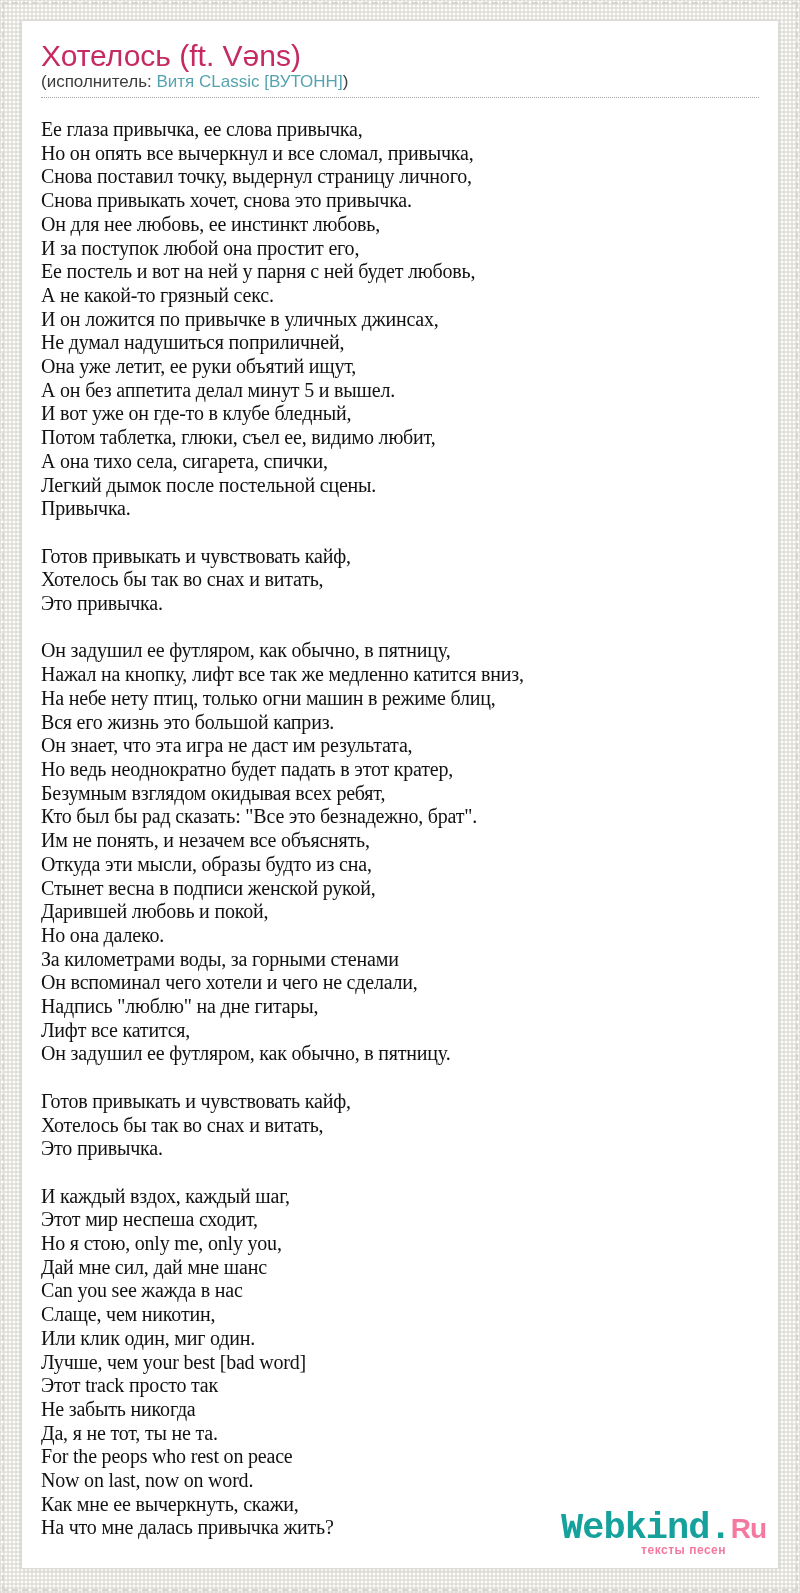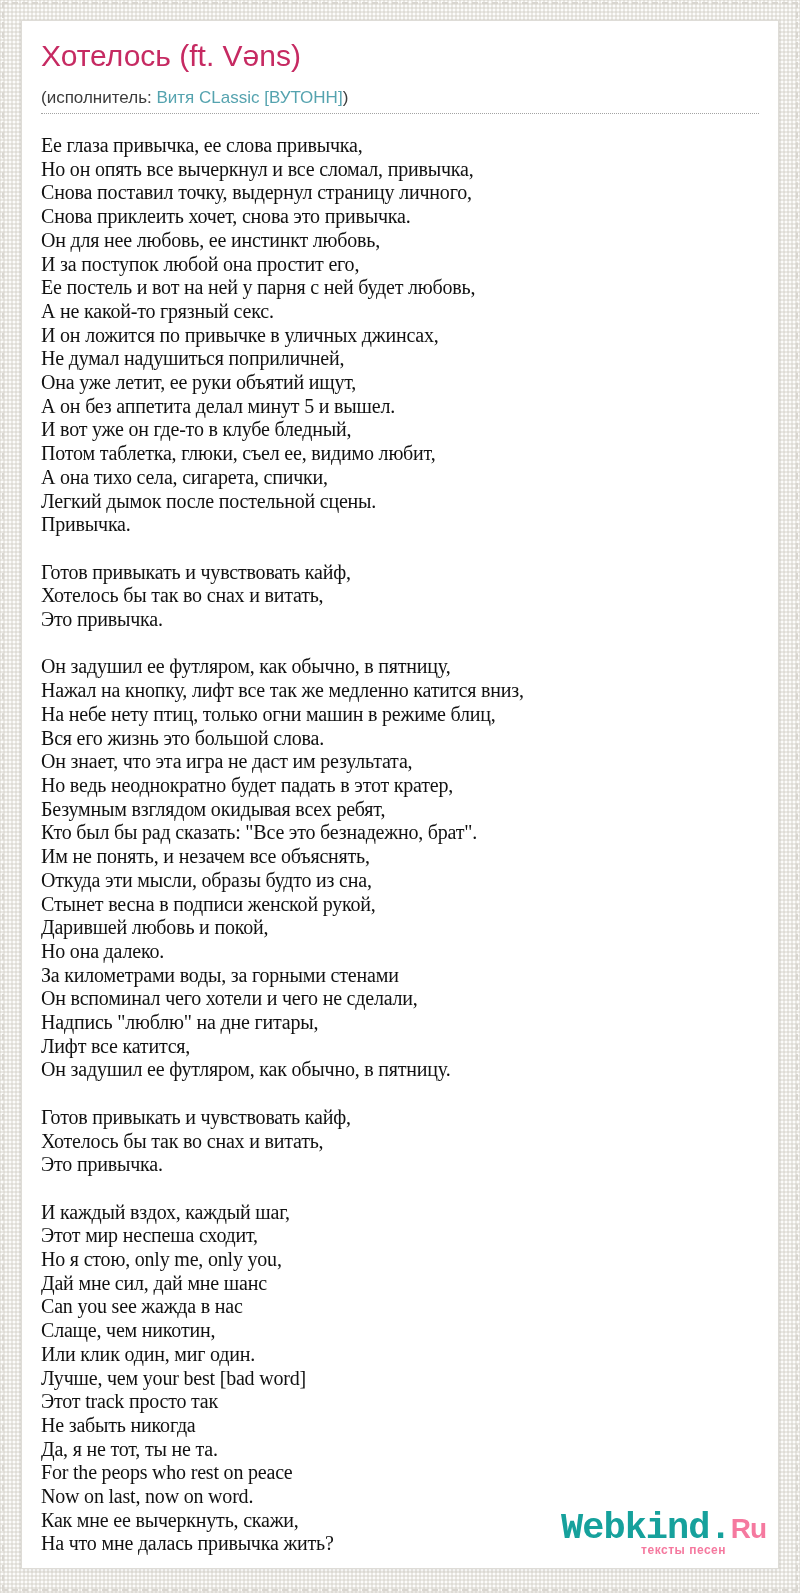--- a/index.html
+++ b/index.html
@@ -39,21 +39,21 @@
   }
   .song-title {
     margin: 0;
     font-size: 30px;
     line-height: 31px;
     font-weight: 400;
     color: var(--title-pink, #c62a62);
     letter-spacing: 0;
   }
   .artist-line {
-    margin-top: 16px;
+    margin-top: 0;
     font-size: 17px;
     line-height: 21px;
     color: #3c3c3c;
     padding-bottom: 5px;
     border-bottom: 1px dotted #a3a3a3;
   }
   .artist-link {
     color: var(--artist-link-teal, #55a3af);
     text-decoration: none;
     cursor: pointer;
@@ -111,21 +111,21 @@
   <h1 class="song-title">Хотелось (ft. Vəns)</h1>
 
   <div class="artist-line">
     <span>(исполнитель: </span><a class="artist-link">Витя CLassic [ВУТОНН]</a><span>)</span>
   </div>
 
   <div class="lyrics">
       <div class="lyric-line">Ее глаза привычка, ее слова привычка,</div>
       <div class="lyric-line">Но он опять все вычеркнул и все сломал, привычка,</div>
       <div class="lyric-line">Снова поставил точку, выдернул страницу личного,</div>
-      <div class="lyric-line">Снова приклеить хочет, снова это привычка.</div>
+      <div class="lyric-line">Снова привыкать хочет, снова это привычка.</div>
       <div class="lyric-line">Он для нее любовь, ее инстинкт любовь,</div>
       <div class="lyric-line">И за поступок любой она простит его,</div>
       <div class="lyric-line">Ее постель и вот на ней у парня с ней будет любовь,</div>
       <div class="lyric-line">А не какой-то грязный секс.</div>
       <div class="lyric-line">И он ложится по привычке в уличных джинсах,</div>
       <div class="lyric-line">Не думал надушиться поприличней,</div>
       <div class="lyric-line">Она уже летит, ее руки объятий ищут,</div>
       <div class="lyric-line">А он без аппетита делал минут 5 и вышел.</div>
       <div class="lyric-line">И вот уже он где-то в клубе бледный,</div>
       <div class="lyric-line">Потом таблетка, глюки, съел ее, видимо любит,</div>
@@ -133,21 +133,21 @@
       <div class="lyric-line">Легкий дымок после постельной сцены.</div>
       <div class="lyric-line">Привычка.</div>
       <div class="lyric-line">&nbsp;</div>
       <div class="lyric-line">Готов привыкать и чувствовать кайф,</div>
       <div class="lyric-line">Хотелось бы так во снах и витать,</div>
       <div class="lyric-line">Это привычка.</div>
       <div class="lyric-line">&nbsp;</div>
       <div class="lyric-line">Он задушил ее футляром, как обычно, в пятницу,</div>
       <div class="lyric-line">Нажал на кнопку, лифт все так же медленно катится вниз,</div>
       <div class="lyric-line">На небе нету птиц, только огни машин в режиме блиц,</div>
-      <div class="lyric-line">Вся его жизнь это большой слова.</div>
+      <div class="lyric-line">Вся его жизнь это большой каприз.</div>
       <div class="lyric-line">Он знает, что эта игра не даст им результата,</div>
       <div class="lyric-line">Но ведь неоднократно будет падать в этот кратер,</div>
       <div class="lyric-line">Безумным взглядом окидывая всех ребят,</div>
       <div class="lyric-line">Кто был бы рад сказать: "Все это безнадежно, брат".</div>
       <div class="lyric-line">Им не понять, и незачем все объяснять,</div>
       <div class="lyric-line">Откуда эти мысли, образы будто из сна,</div>
       <div class="lyric-line">Стынет весна в подписи женской рукой,</div>
       <div class="lyric-line">Дарившей любовь и покой,</div>
       <div class="lyric-line">Но она далеко.</div>
       <div class="lyric-line">За километрами воды, за горными стенами</div>

